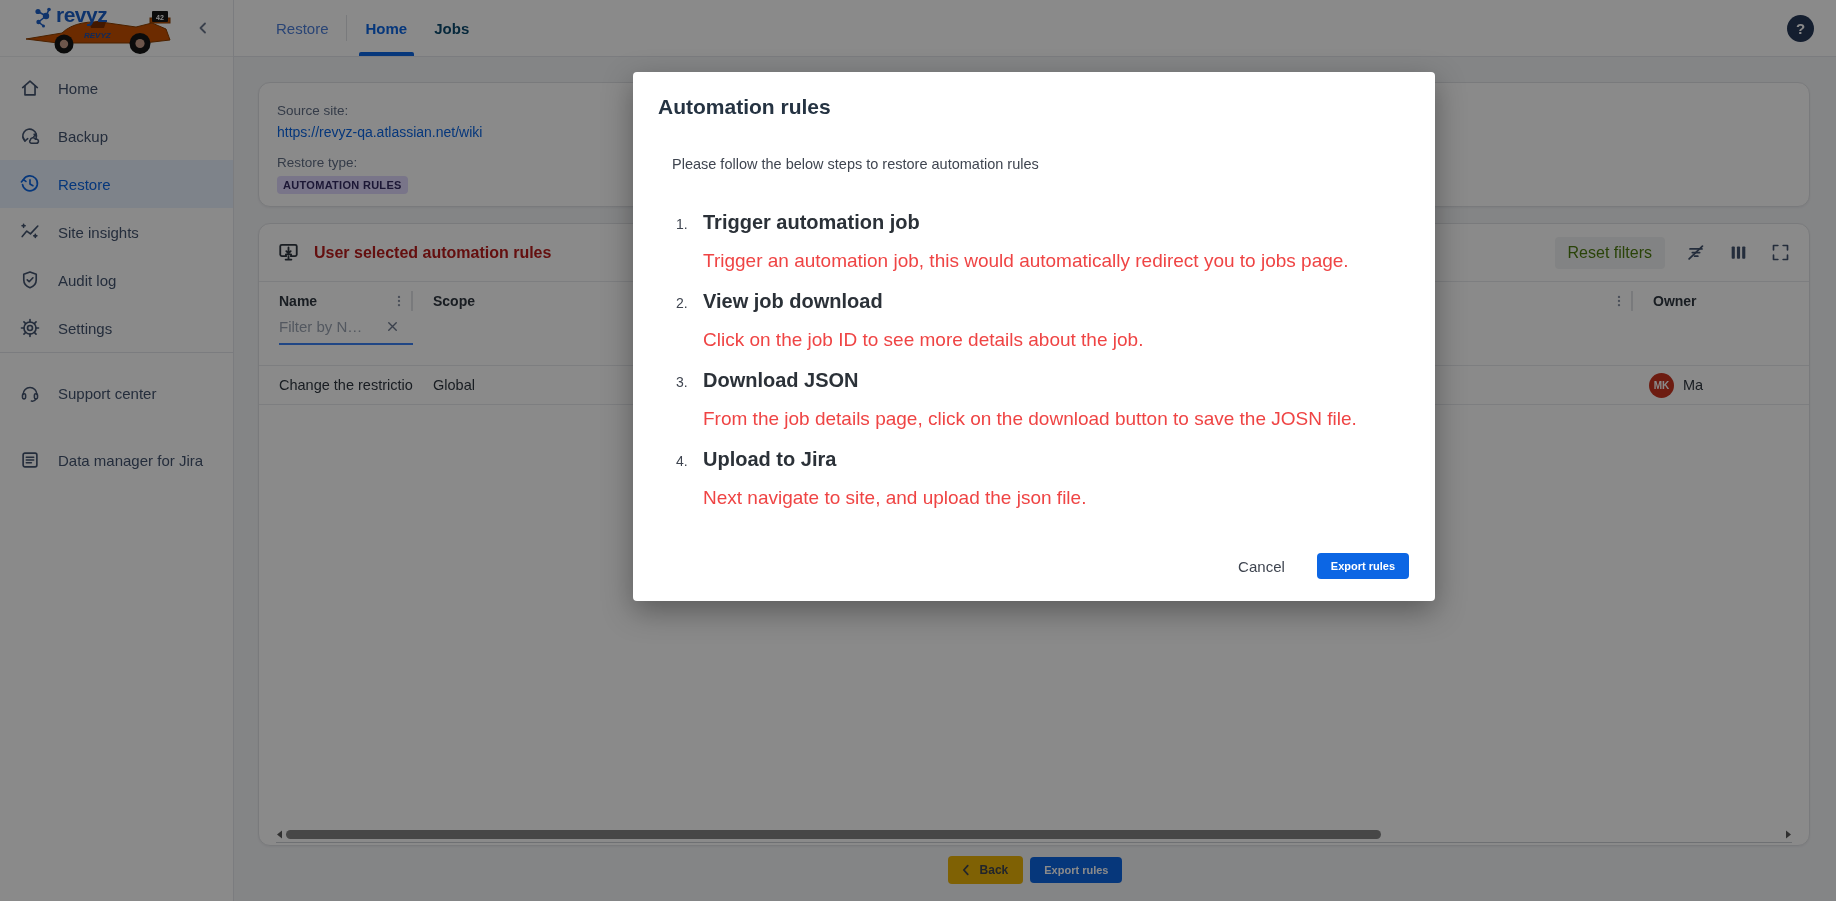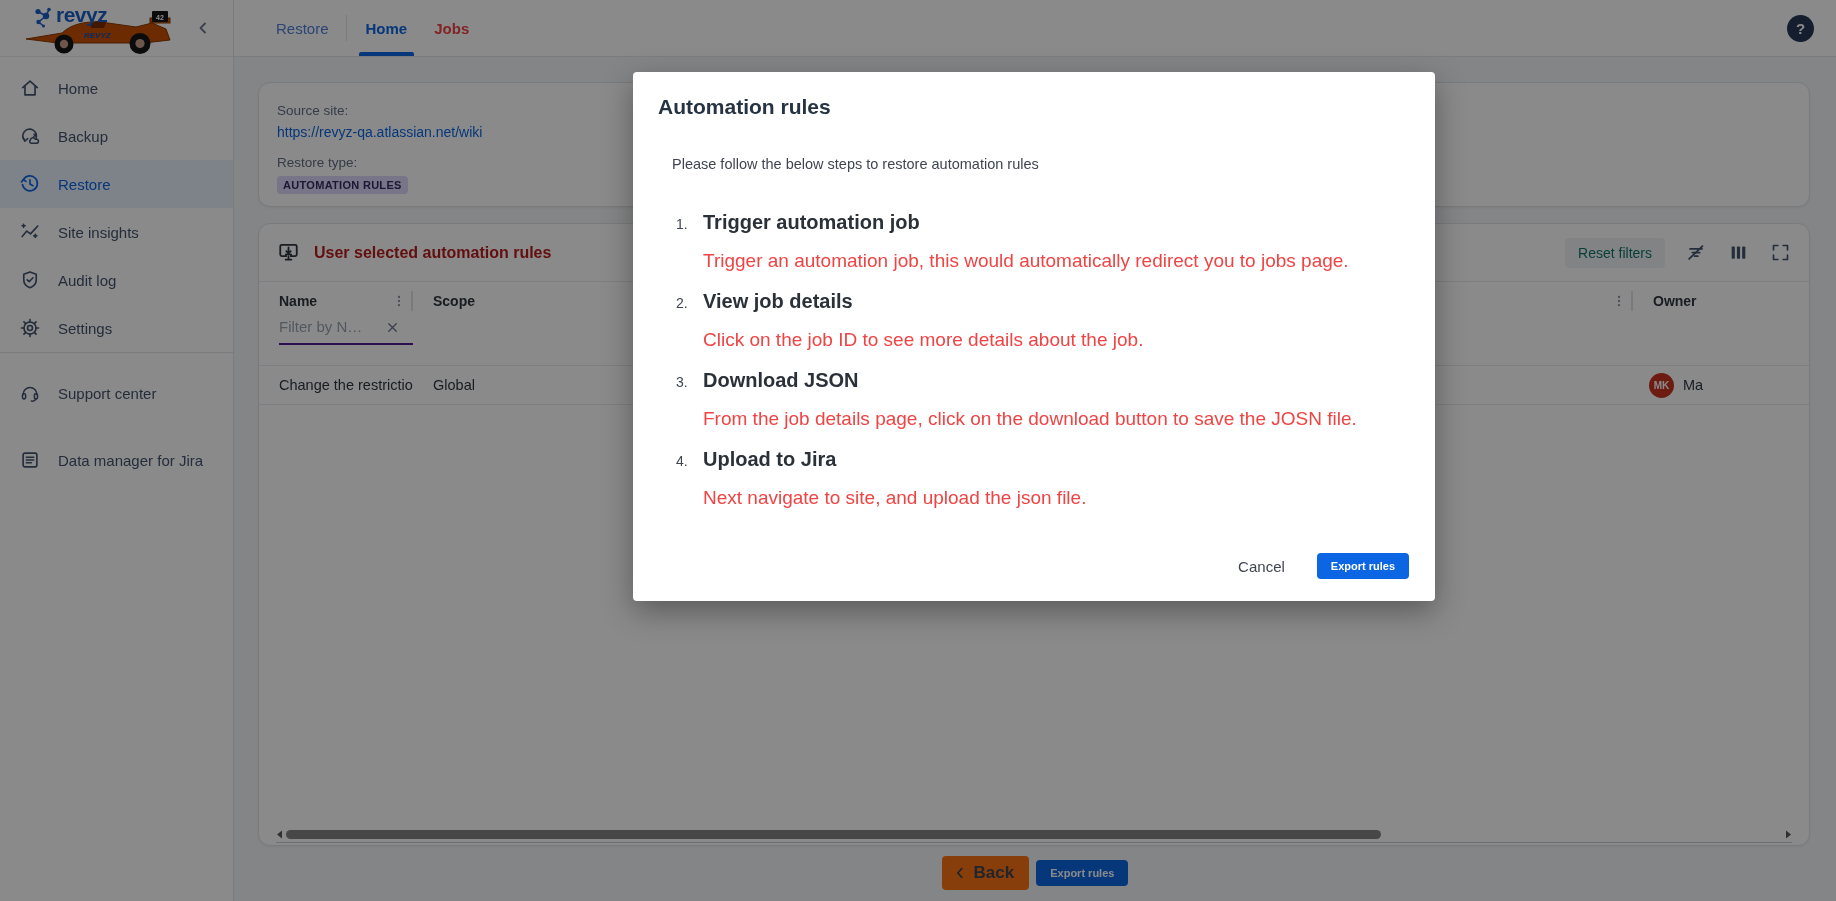--- a/index.html
+++ b/index.html
@@ -19,63 +19,63 @@
   .nav-item .ni-icon { width:22px; height:22px; flex:none; display:flex; align-items:center; justify-content:center; }
   .nav-item.active { background:#e9f2ff; color:#0c66e4; }
   .nav-divider { height:1px; background:#e4e6ea; margin:0; }
   .nav2 { padding-top:16px; }
   .nav2 .nav-item + .nav-item { margin-top:19px; }
 
   
   .top-header { position:absolute; left:234px; right:0; top:0; height:57px; background:#ffffff; border-bottom:1px solid #e4e6ea; display:flex; align-items:center; z-index:1; }
   .breadcrumb { margin-left:42px; font-size:15px; color:#4c7ed9; cursor:pointer; }
   .crumb-divider { width:1px; height:26px; background:#dfe1e6; margin:0 19px 0 17px; }
-  .tab { position:relative; height:100%; display:flex; align-items:center; font-size:15px; font-weight:600; color:#ef4444; margin-right:27px; cursor:pointer; }
+  .tab { position:relative; height:100%; display:flex; align-items:center; font-size:15px; font-weight:600; color:#0c4a6e; margin-right:27px; cursor:pointer; }
   .tab.active { color:#0c66e4; }
   .tab.active::after { content:""; position:absolute; left:-7px; right:-7px; bottom:0; height:4px; border-radius:2px 2px 0 0; background:#0c66e4; }
   .help-btn { position:absolute; right:22px; top:15px; width:27px; height:27px; border-radius:50%; background:#253858; color:#ffffff; display:flex; align-items:center; justify-content:center; font-size:15px; font-weight:700; cursor:pointer; }
 
   
   .main { position:absolute; left:234px; top:57px; right:0; bottom:0; background:#f4f5f7; }
   .card { position:absolute; left:24px; width:1552px; background:#ffffff; border:1px solid #e0e2e6; border-radius:12px; box-shadow:0 1px 2px rgba(9,30,66,.05); }
   .source-card { top:25px; height:125px; padding:20px 18px; }
   .src-label { font-size:13.5px; color:#626f86; }
   .src-url { font-size:14px; color:#0c66e4; margin-top:6px; cursor:pointer; }
   .type-label { margin-top:15px; }
   .badge { display:inline-block; margin-top:6px; background:#dfd8fd; color:#352c63; font-size:11px; font-weight:700; letter-spacing:.3px; padding:3px 6px; border-radius:4px; }
 
   .table-card { top:166px; height:623px; }
   .tc-header { height:57px; display:flex; align-items:center; padding:0 18px; }
   .tc-title { display:flex; align-items:center; gap:14px; font-size:16px; font-weight:700; color:#b91c1c; }
   .tc-controls { margin-left:auto; display:flex; align-items:center; gap:20px; }
-  .reset-btn { background:#f1f2f4; color:#0f766e; font-size:14px; padding:7px 13px; border-radius:4px; cursor:default; }
+  .reset-btn { background:#f1f2f4; color:#4d7c0f; font-size:16px; padding:7px 13px; border-radius:4px; cursor:default; }
   .icon-btn { width:22px; height:22px; color:#44546f; display:flex; align-items:center; justify-content:center; cursor:pointer; }
   .tc-divider { height:1px; background:#e7e9ec; }
   .cols { display:grid; grid-template-columns:154px 1220px 1fr; margin-top:6px; }
   .col { position:relative; display:flex; align-items:center; padding-left:20px; font-size:14px; font-weight:700; color:#2f3740; height:26px;text-align:center; }
   .col .kebab { margin-left:auto; margin-right:6px; color:#8993a4; cursor:pointer; width:16px; height:18px; display:flex; align-items:center; justify-content:center; }
   .col-sep { position:absolute; right:0; top:3px; height:20px; width:2px; background:#dfe2e6; }
   .filter-row { height:42px; display:flex; align-items:flex-start; padding-left:20px; }
-  .filter-box { display:flex; align-items:flex-end; gap:10px; border-bottom:2px solid #4c1d95; padding:4px 2px 8px 0; width:134px; }
+  .filter-box { display:flex; align-items:center; gap:10px; border-bottom:2px solid #3b82f6; padding:4px 2px 8px 0; width:134px; }
   .filter-input { border:none; outline:none; background:transparent; font-size:15px; color:#172b4d; width:96px; font-family:"Liberation Sans",sans-serif; }
   .filter-input::placeholder { color:#9aa3b1; }
   .clear-x { color:#6b778c; cursor:pointer; display:flex; }
   .trow { display:grid; grid-template-columns:154px 1220px 1fr; height:40px; align-items:center; border-top:1px solid #e7e9ec; border-bottom:1px solid #e7e9ec; margin-top:9px; font-size:14.5px; color:#2f3740; cursor:pointer; }
   .tcell { padding-left:20px; white-space:nowrap; overflow:hidden; }
   .owner-cell { display:flex; align-items:center; gap:9px; padding-left:16px; }
   .avatar { width:25px; height:25px; border-radius:50%; background:#ca3521; color:#ffffff; font-size:10px; font-weight:700; display:flex; align-items:center; justify-content:center; flex:none; }
 
   .hscroll { position:absolute; left:17px; right:17px; bottom:2px; height:15px; border-bottom:1px solid #ccd0d5; }
   .hs-thumb { position:absolute; left:10px; top:2px; width:1095px; height:9px; border-radius:5px; background:#848484; cursor:pointer; }
   .hs-arrow { position:absolute; top:1px; width:10px; height:11px; color:#5a5a5a; cursor:pointer; }
   .hs-arrow.left { left:-1px; }
   .hs-arrow.right { right:-1px; }
 
   .page-footer { position:absolute; left:0; right:0; top:799px; display:flex; justify-content:center; align-items:center; gap:7px; }
-  .back-btn { display:flex; align-items:center; gap:7px; background:#f97316; color:#3f4550; font-size:17px; font-weight:600; padding:7px 15px 7px 11px; border-radius:4px; cursor:pointer;text-align:center; }
+  .back-btn { display:flex; align-items:center; gap:7px; background:#eab308; color:#3f4550; font-size:12px; font-weight:600; padding:7px 15px 7px 11px; border-radius:4px; cursor:pointer;text-align:center; }
   .primary-btn { background:#0c66e4; color:#ffffff; font-size:11px; font-weight:600; padding:7px 14px; border-radius:4px; cursor:pointer; border:none; font-family:"Liberation Sans",sans-serif; }
 
   
   .blanket { position:absolute; inset:0; background:rgba(0,0,0,0.46); z-index:5; }
   .modal { position:absolute; left:633px; top:72px; width:802px; height:529px; background:#ffffff; border-radius:4px; box-shadow:0 10px 30px rgba(0,0,0,.35); z-index:6; display:flex; flex-direction:column; padding:23px 26px 22px 25px; }
   .modal-title { font-size:21px; font-weight:600; color:#253342; }
   .modal-intro { margin:37px 0 0 14px; font-size:14.5px; color:#3f4550; }
   .steps { margin:38px 0 0 18px; }
   .step { display:flex; margin-bottom:19px; }
   .step-num { width:27px; font-size:14px; color:#3f4550; padding-top:6px; flex:none; }
@@ -350,21 +350,21 @@
       <div class="step">
         <span class="step-num">1.</span>
         <div>
           <div class="step-title">Trigger automation job</div>
           <div class="step-desc">Trigger an automation job, this would automatically redirect you to jobs page.</div>
         </div>
       </div>
       <div class="step">
         <span class="step-num">2.</span>
         <div>
-          <div class="step-title">View job details</div>
+          <div class="step-title">View job download</div>
           <div class="step-desc">Click on the job ID to see more details about the job.</div>
         </div>
       </div>
       <div class="step">
         <span class="step-num">3.</span>
         <div>
           <div class="step-title">Download JSON</div>
           <div class="step-desc">From the job details page, click on the download button to save the JOSN file.</div>
         </div>
       </div>

